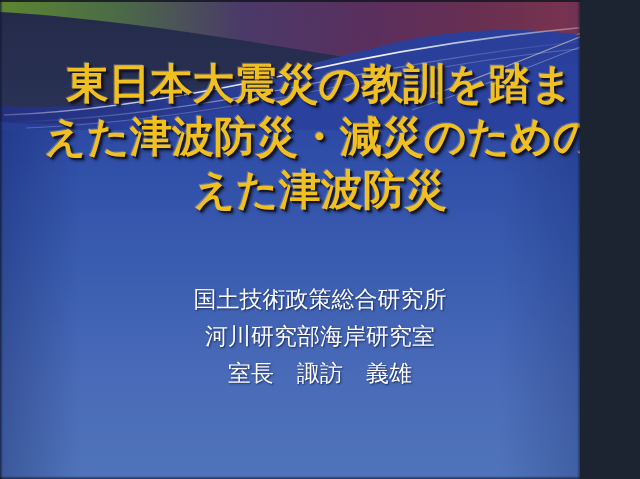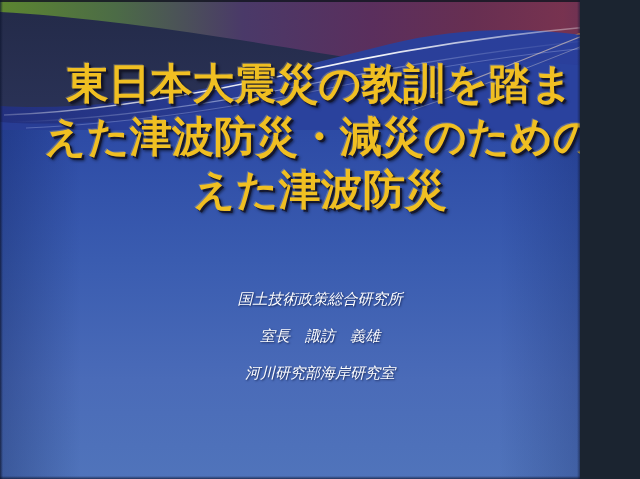--- a/index.html
+++ b/index.html
@@ -82,26 +82,25 @@
   
   .subtitle-block {
     position: absolute;
     left: 0;
     top: 281px;
     width: 640px;
     text-align: center;
   }
   .subtitle-line {
     color: #ffffff;
-    font-size: 15px;
+    font-size: 23px;
     line-height: 37px;
     font-weight: normal;
     white-space: pre;
     text-shadow: 1px 1px 2px rgba(10,20,60,0.75);
-    font-style: italic;
   }
 
   
   .edge-left {
     position:absolute; left:0; top:0; width:3px; height:479px;
     background: linear-gradient(to right, rgba(14,22,48,0.75), rgba(14,22,48,0.0));
   }
   .edge-bottom {
     position:absolute; left:0; bottom:0; width:640px; height:3px;
     background: linear-gradient(to top, rgba(14,22,48,0.70), rgba(14,22,48,0.0));
@@ -193,22 +192,22 @@
   </div>
 
   <div class="title-block">
     <div class="title-line">東日本大震災の教訓を踏ま</div>
     <div class="title-line">えた津波防災・減災のための</div>
     <div class="title-line">えた津波防災</div>
   </div>
 
   <div class="subtitle-block">
     <div class="subtitle-line">国土技術政策総合研究所</div>
+    <div class="subtitle-line">河川研究部海岸研究室</div>
     <div class="subtitle-line">室長　諏訪　義雄</div>
-    <div class="subtitle-line">河川研究部海岸研究室</div>
   </div>
 
   <div class="edge-top"></div>
   <div class="edge-left"></div>
   <div class="edge-right"></div>
   <div class="edge-bottom"></div>
 
 </div>
 
 </body></html>

